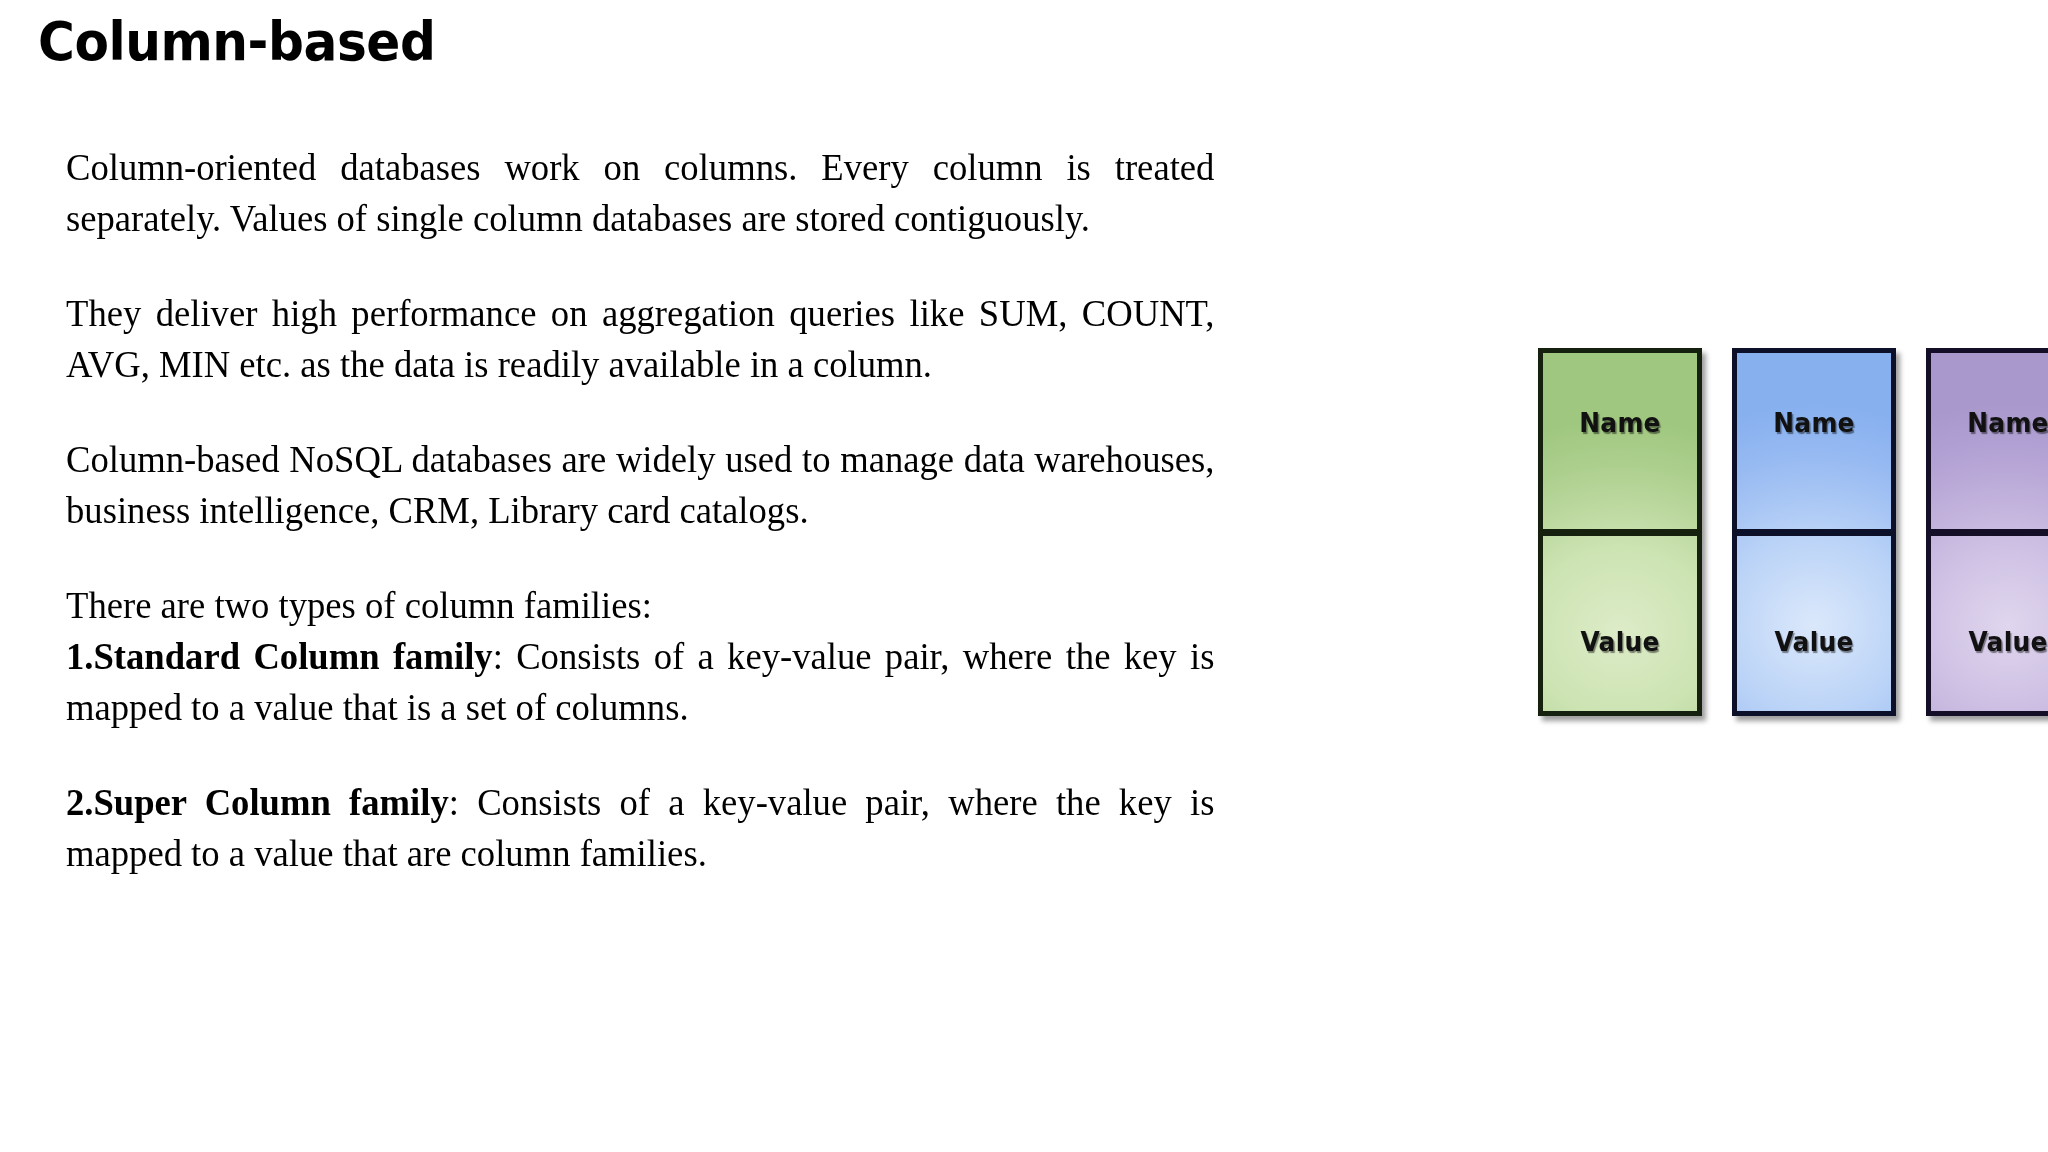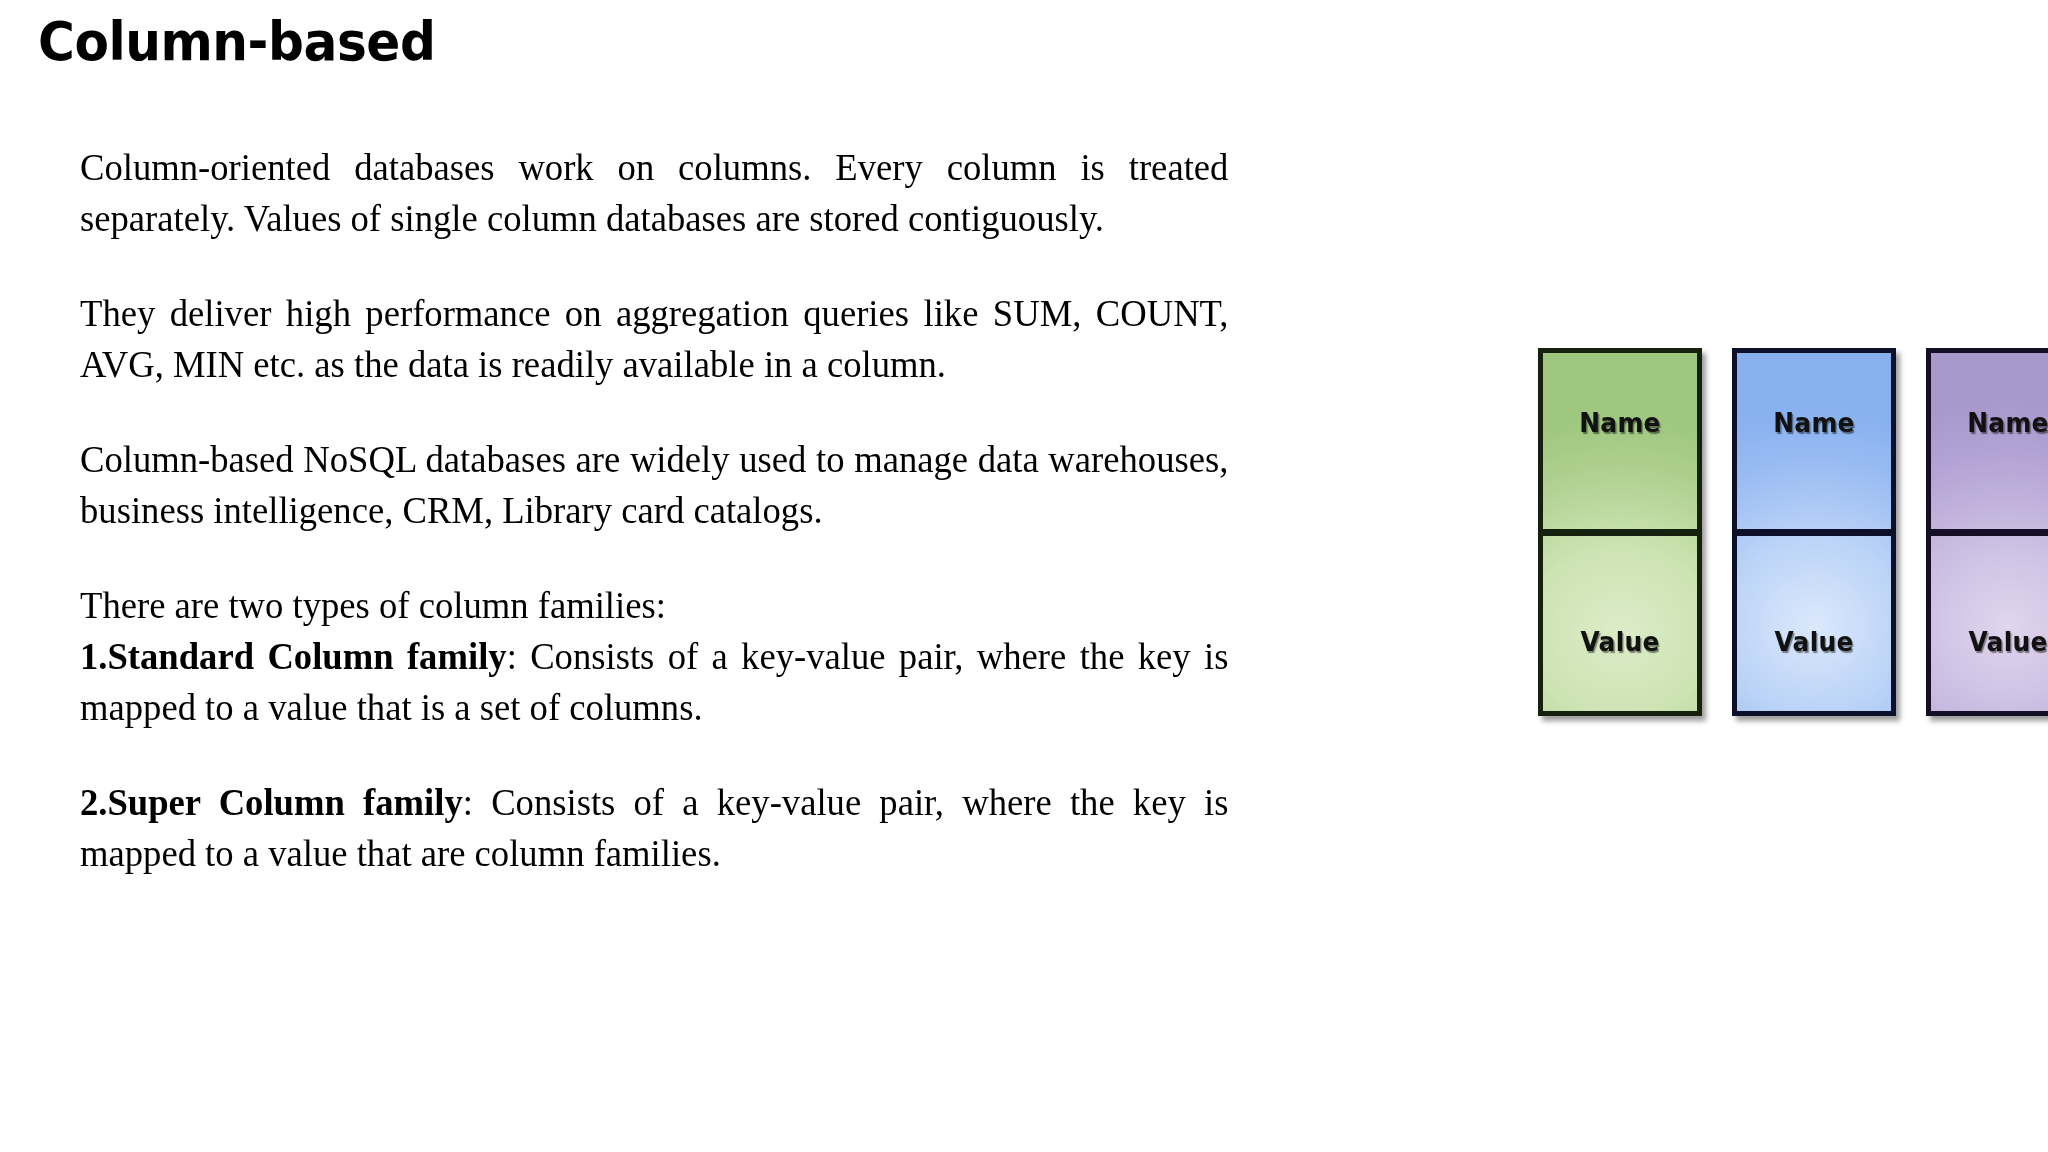--- a/index.html
+++ b/index.html
@@ -28,21 +28,21 @@
     color: #000000;
     line-height: 1.1;
     white-space: nowrap;
     transform: scaleX(0.93);
     transform-origin: left top;
   }
 
   
   #body-column {
     position: absolute;
-    left: 80px;
+    left: 66px;
     top: 142px;
     width: 1160px;
   }
   .para {
     font-family: "Liberation Serif", "DejaVu Serif", serif;
     font-size: 37px;
     line-height: 51px;
     color: #000000;
     text-align: justify;
     text-justify: inter-word;

